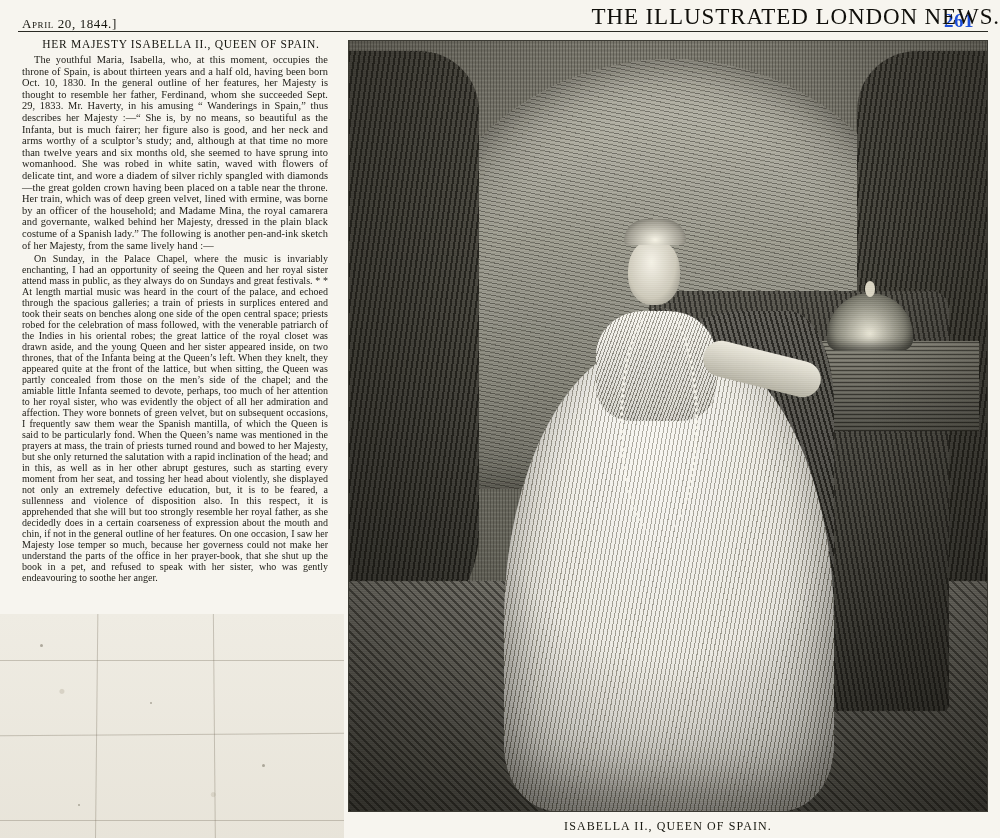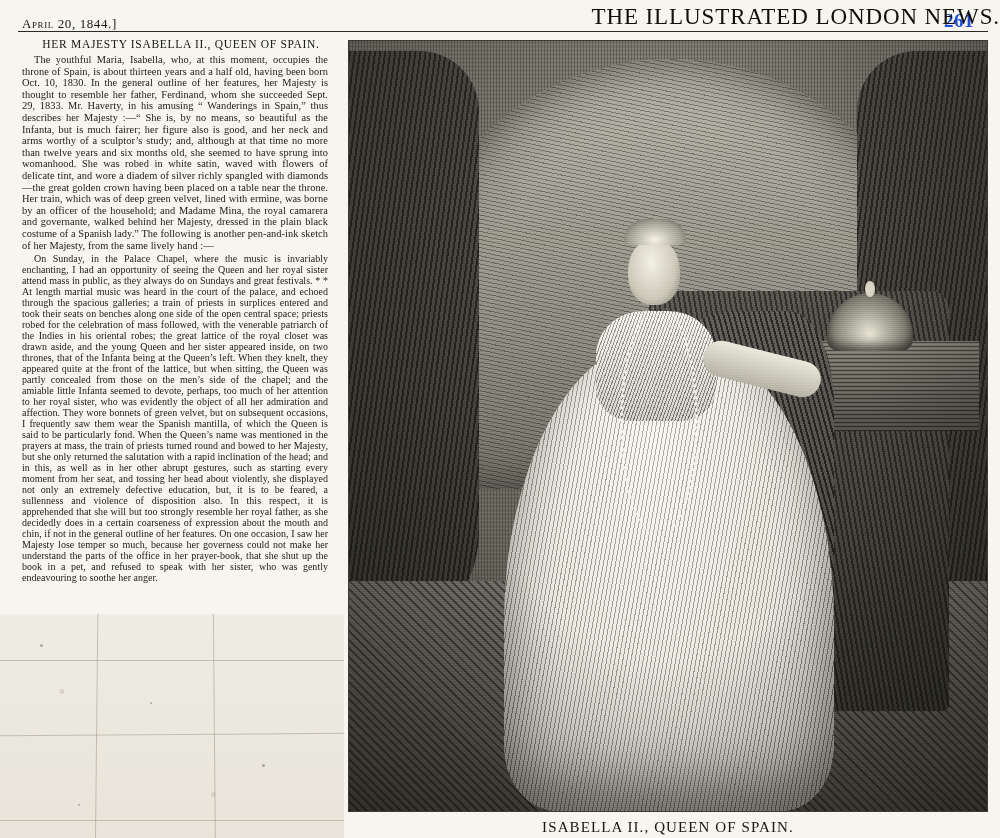--- a/index.html
+++ b/index.html
@@ -120,21 +120,21 @@
     width: 640px;
     height: 772px;
     background: #6e6d63;
     overflow: hidden;
     border: 1px solid #3b3a33;
     box-sizing: border-box;
   }
   .plate-caption {
     margin-top: 7px;
     text-align: center;
-    font-size: 15px;
+    font-size: 12px;
     font-variant: small-caps;
     letter-spacing: 1.1px;
     color: #17170f;
   }
   
   .eng-bg {
     position: absolute; inset: 0;
     background:
       repeating-linear-gradient(90deg, rgba(30,28,22,0.30) 0 1px, rgba(255,255,255,0) 1px 3px),
       repeating-linear-gradient(0deg, rgba(30,28,22,0.18) 0 1px, rgba(255,255,255,0) 1px 4px),

